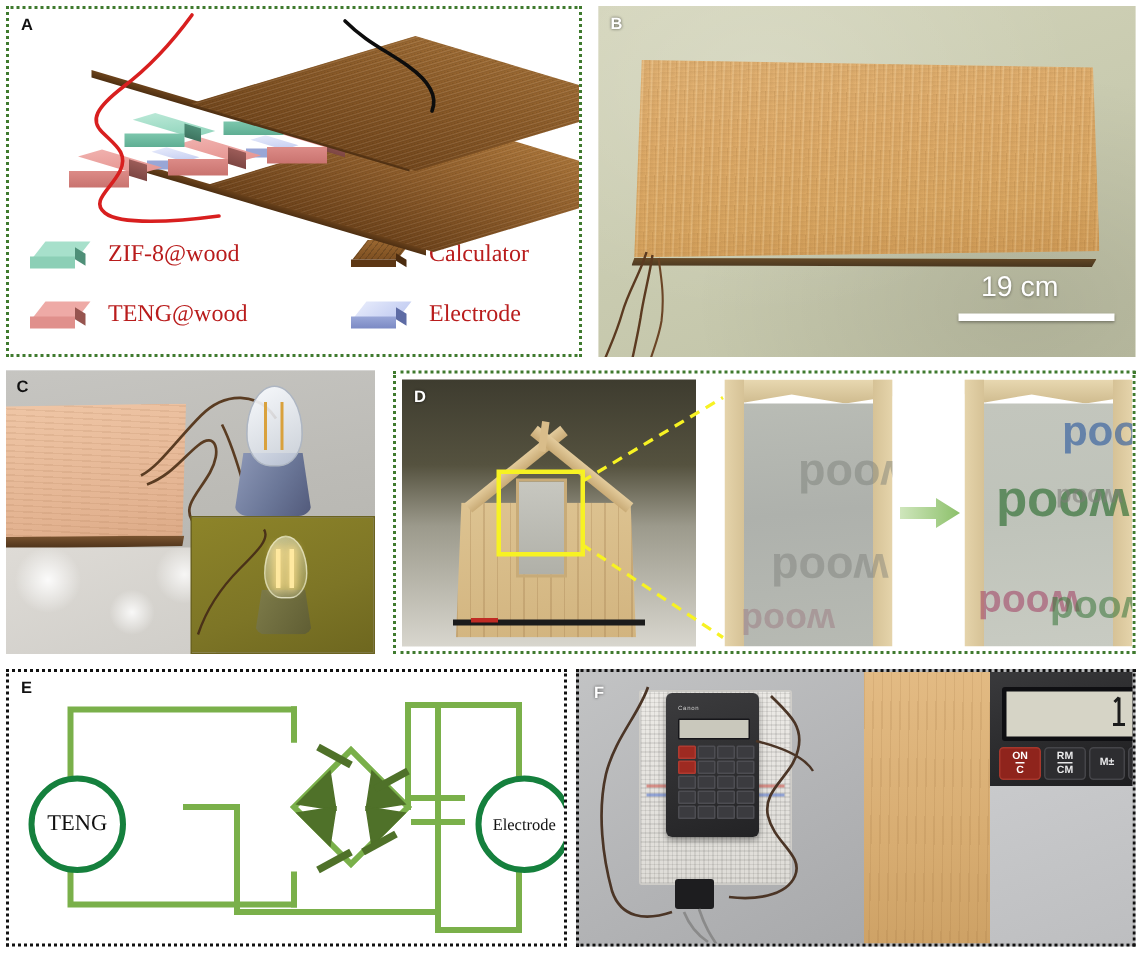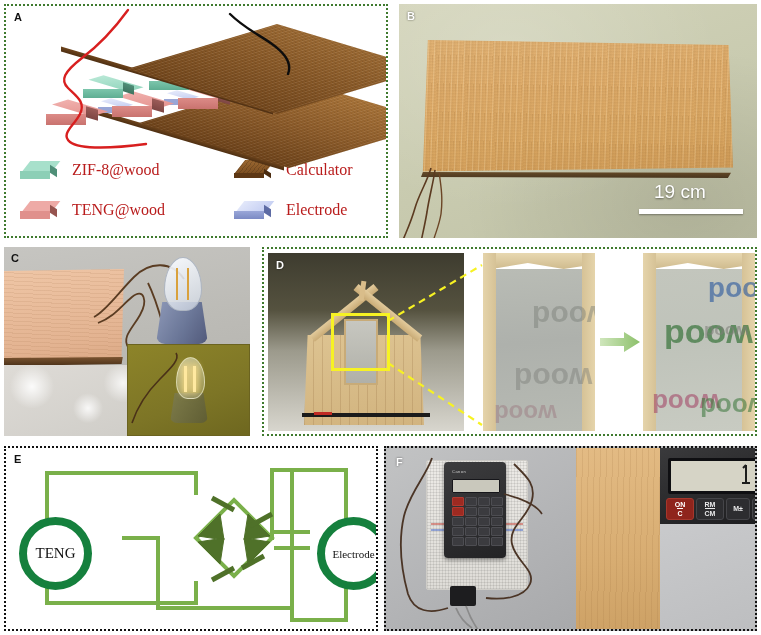--- a/index.html
+++ b/index.html
@@ -198,21 +198,21 @@
      clip-path:polygon(0 0,100% 0,100% 70%,72% 100%,40% 62%,12% 96%,0 60%);}
   .d-pane{position:absolute;left:13px;top:16px;right:13px;bottom:0;
      background:linear-gradient(175deg,#b9bcb5 0%,#aeb1ac 45%,#b7bab3 100%);}
   .d-pane.clear{background:linear-gradient(175deg,#c3c6bd 0%,#bfc3ba 45%,#c8cbc2 100%);}
   .d-word{position:absolute;font-weight:bold;
      font-family:"Liberation Sans", sans-serif;user-select:none;}
   .d-arrow{position:absolute;left:336px;top:82px;width:40px;height:22px;}
 
   
   #panelE{left:4px;top:446px;width:374px;height:185px;background:#fff;}
-  .node{position:absolute;border:8px solid #15803d;border-radius:50%;
+  .node{position:absolute;border:4px solid #15803d;border-radius:50%;
      display:flex;align-items:center;justify-content:center;background:#fff;}
   .node span{font-family:"Liberation Serif", serif;color:#111;}
 
   
   #panelF{left:384px;top:446px;width:373px;height:185px;background:#b8b9bb;}
   .f-left{position:absolute;left:0;top:0;width:190px;height:100%;
      background:linear-gradient(150deg,#c2c3c4,#b2b3b5 60%,#a8a9ab);}
   .f-bb{position:absolute;left:40px;top:12px;width:100px;height:128px;
      background:
        repeating-linear-gradient(0deg, rgba(0,0,0,.08) 0 1px, rgba(0,0,0,0) 1px 3px),

